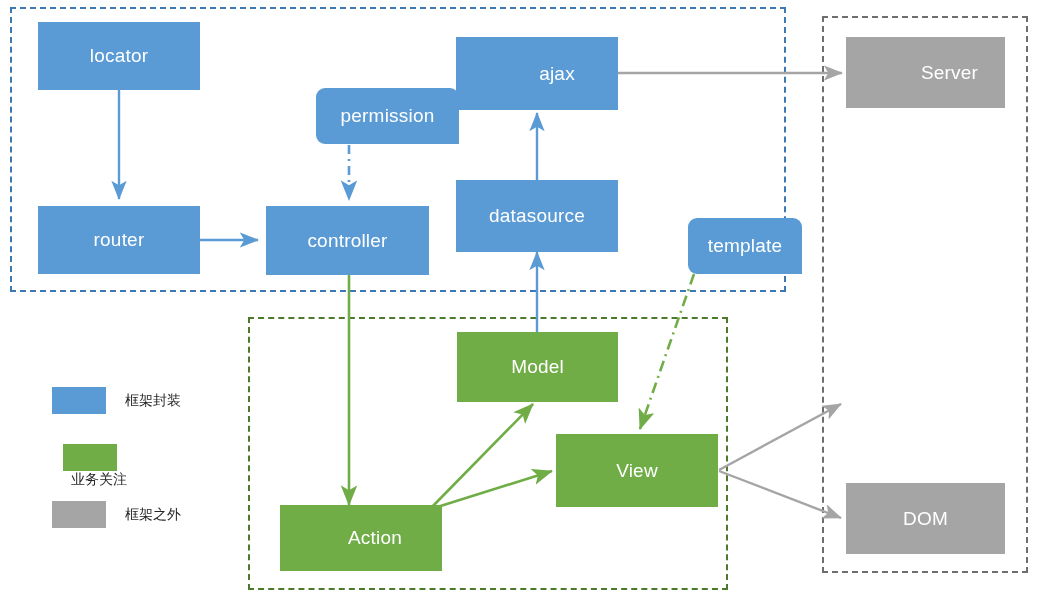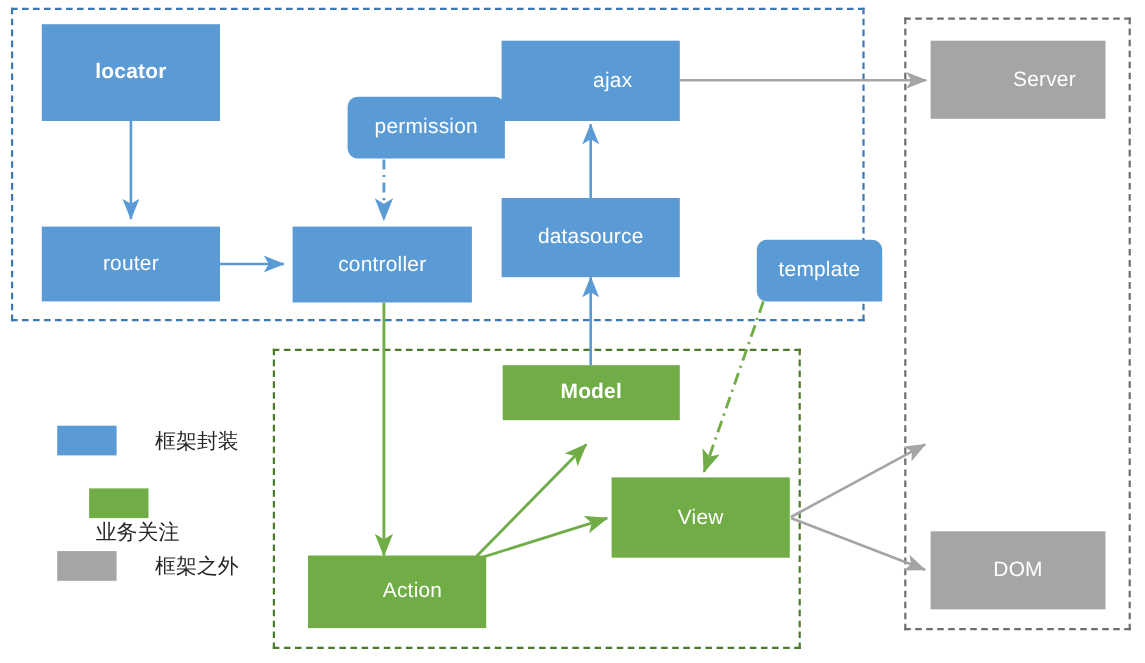--- a/index.html
+++ b/index.html
@@ -65,22 +65,22 @@
   }
   .legend-swatch {
     width: 54px;
     height: 27px;
     flex: none;
   }
   .legend-swatch.blue  { background: #5B9BD5; }
   .legend-swatch.green { background: #70AD47; }
   .legend-swatch.gray  { background: #A5A5A5; }
   .legend-label {
-    margin-left: 35px;
-    font-size: 19px;
+    margin-left: 19px;
+    font-size: 14px;
     color: #262626;
     font-family: "DejaVu Sans", "Liberation Sans", sans-serif;
     white-space: nowrap;
   }
 </style>
 </head>
 <body>
 
 <div id="canvas">
 
@@ -121,21 +121,21 @@
 
     <line x1="431" y1="509" x2="552" y2="471" stroke="#70AD47" stroke-width="2.6" marker-end="url(#ah-green)"></line>
 
     <line x1="694" y1="274" x2="640" y2="429" stroke="#70AD47" stroke-width="2.6" stroke-dasharray="11 5 2 5" marker-end="url(#ah-green)"></line>
 
     <line x1="719" y1="470" x2="841" y2="404" stroke="#A5A5A5" stroke-width="2.4" marker-end="url(#ah-gray)"></line>
 
     <line x1="719" y1="471" x2="841" y2="518" stroke="#A5A5A5" stroke-width="2.4" marker-end="url(#ah-gray)"></line>
   </svg>
 
-  <div class="node blue" style="left:38px; top:22px; width:162px; height:88px;font-weight:bold;">
+  <div class="node blue" style="left:38px; top:22px; width:162px; height:68px;">
     <span>locator</span>
   </div>
 
   <div class="node blue flag" style="left:276px; top:88px; width:143px; height:56px;">
     <span>permission</span>
   </div>
 
   <div class="node blue" style="left:456px; top:37px; width:162px; height:73px;padding-left:40px;">
     <span>ajax</span>
   </div>
@@ -149,21 +149,21 @@
   </div>
 
   <div class="node blue" style="left:456px; top:180px; width:162px; height:72px;">
     <span>datasource</span>
   </div>
 
   <div class="node blue flag" style="left:648px; top:218px; width:114px; height:56px;">
     <span>template</span>
   </div>
 
-  <div class="node green" style="left:457px; top:332px; width:161px; height:50px;font-weight:bold;">
+  <div class="node green" style="left:457px; top:332px; width:161px; height:70px;">
     <span>Model</span>
   </div>
 
   <div class="node green" style="left:556px; top:434px; width:162px; height:73px;">
     <span>View</span>
   </div>
 
   <div class="node green" style="left:280px; top:505px; width:162px; height:66px;padding-left:28px;">
     <span>Action</span>
   </div>

